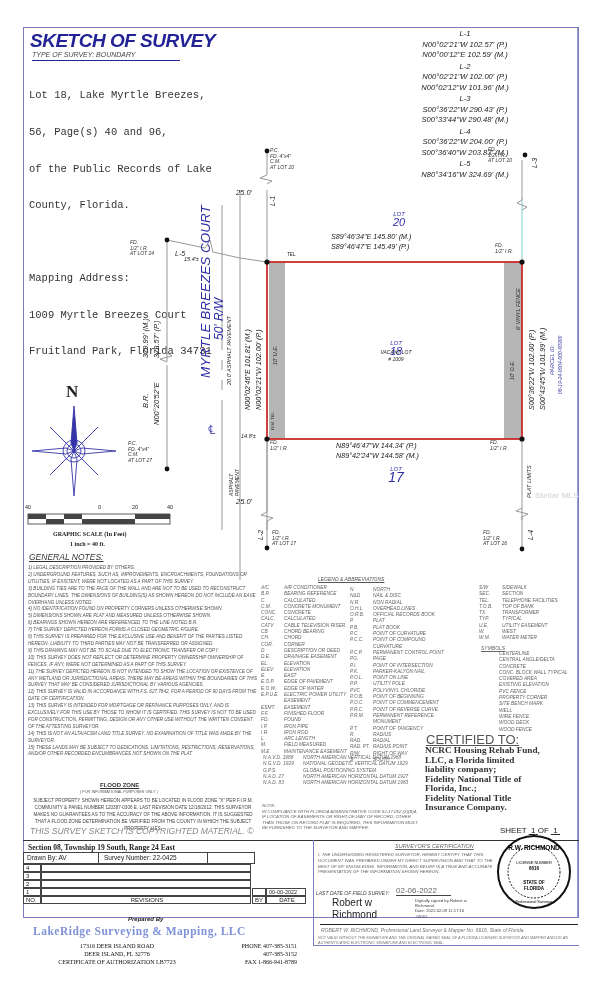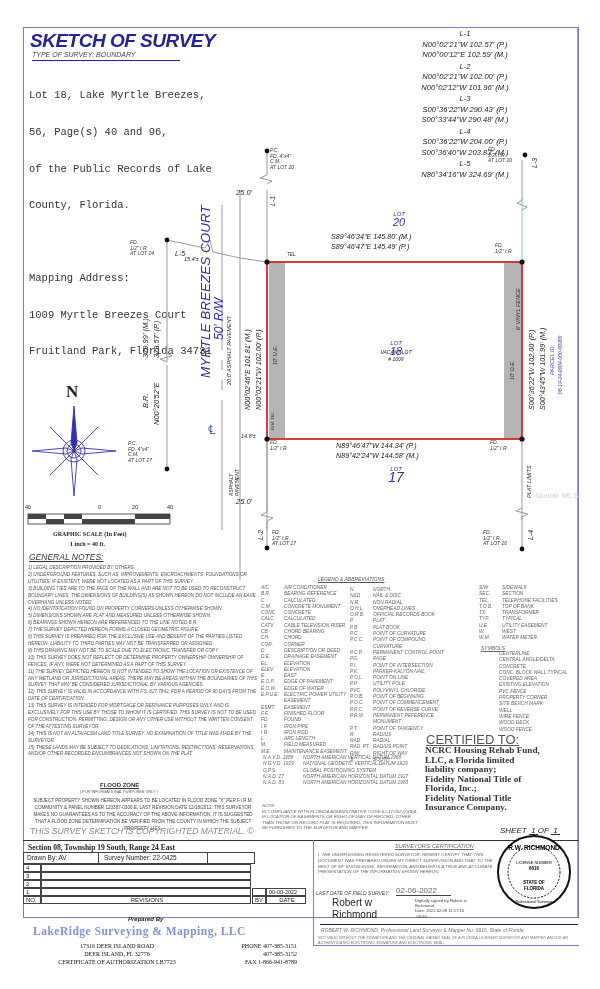--- a/index.html
+++ b/index.html
@@ -18,21 +18,21 @@
   .leg{font-size:4.8px;font-style:italic;color:#666;line-height:6.3px;text-transform:uppercase;}
   .leg .row{display:flex;}
   .leg .ab{width:23px;flex:none;}
   .flood-title{left:100px;top:782px;font-size:6px;font-weight:bold;color:#333;text-decoration:underline;}
   .flood-sub{left:80px;top:790px;font-size:3.8px;color:#555;}
   .flood{left:28px;top:795px;width:230px;text-align:center;font-size:4.6px;line-height:7px;color:#444;text-transform:uppercase;}
   .copyright{left:30px;top:826px;font-size:8.5px;font-style:italic;color:#888;text-align:center;}
   .certified-title{left:426px;top:732px;font-size:13px;color:#555;text-decoration:underline;}
   .certified{left:425px;top:746px;font-size:9.2px;font-weight:bold;line-height:9.5px;color:#333;white-space:pre;font-family:"Liberation Serif",serif;}
   .note{left:285px;top:819px;width:230px;font-size:4.4px;font-style:italic;line-height:5.5px;color:#666;text-transform:uppercase;}
-  .sheetnum{left:500px;top:826px;font-size:8px;color:#222;font-style:italic;}
+  .sheetnum{left:500px;top:826px;font-size:8px;color:#222;}
   .block{position:absolute;border:1px solid #7b7bbf;box-sizing:border-box;}
   .cellb{border:1px solid #444;box-sizing:border-box;position:absolute;font-size:6px;padding-left:2px;}
   .prep{left:120px;top:915px;font-size:6px;font-style:italic;font-weight:bold;}
   .firm{left:33px;top:924px;font-size:11.5px;font-weight:bold;color:#7f92d9;letter-spacing:0.5px;font-family:"Liberation Serif",serif;}
   .addr{font-family:"Liberation Serif",serif;font-size:6px;line-height:7.8px;color:#111;}
   .surv-cert-title{left:395px;top:843px;font-size:5.5px;font-style:italic;color:#666;text-decoration:underline;}
   .surv-cert{left:318px;top:850px;width:200px;font-size:4.4px;font-style:italic;line-height:5.8px;color:#666;text-transform:uppercase;}
   .small-i{font-size:5px;font-style:italic;color:#333;line-height:5.5px;}
   .vtxt{transform-origin:0 0;white-space:nowrap;}
   .watermark{left:535px;top:491px;font-size:8px;color:#d9dde3;font-weight:bold;}

